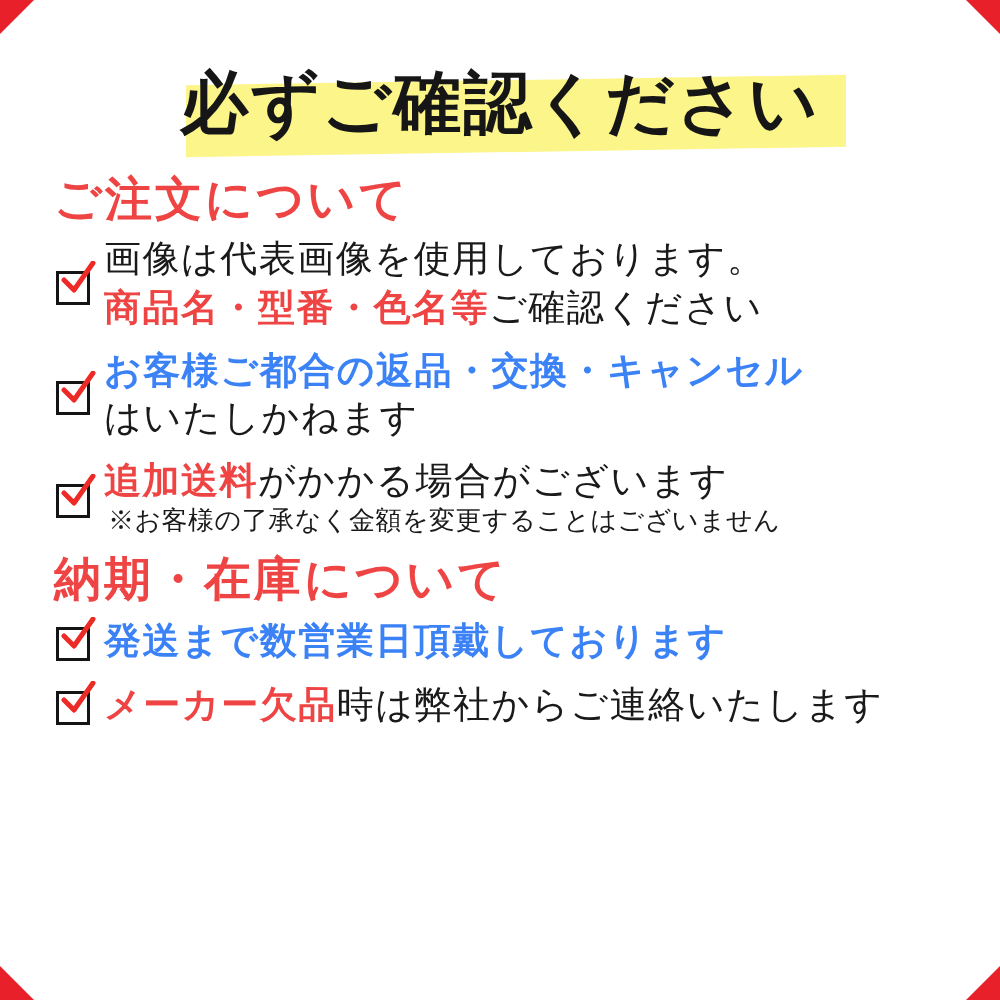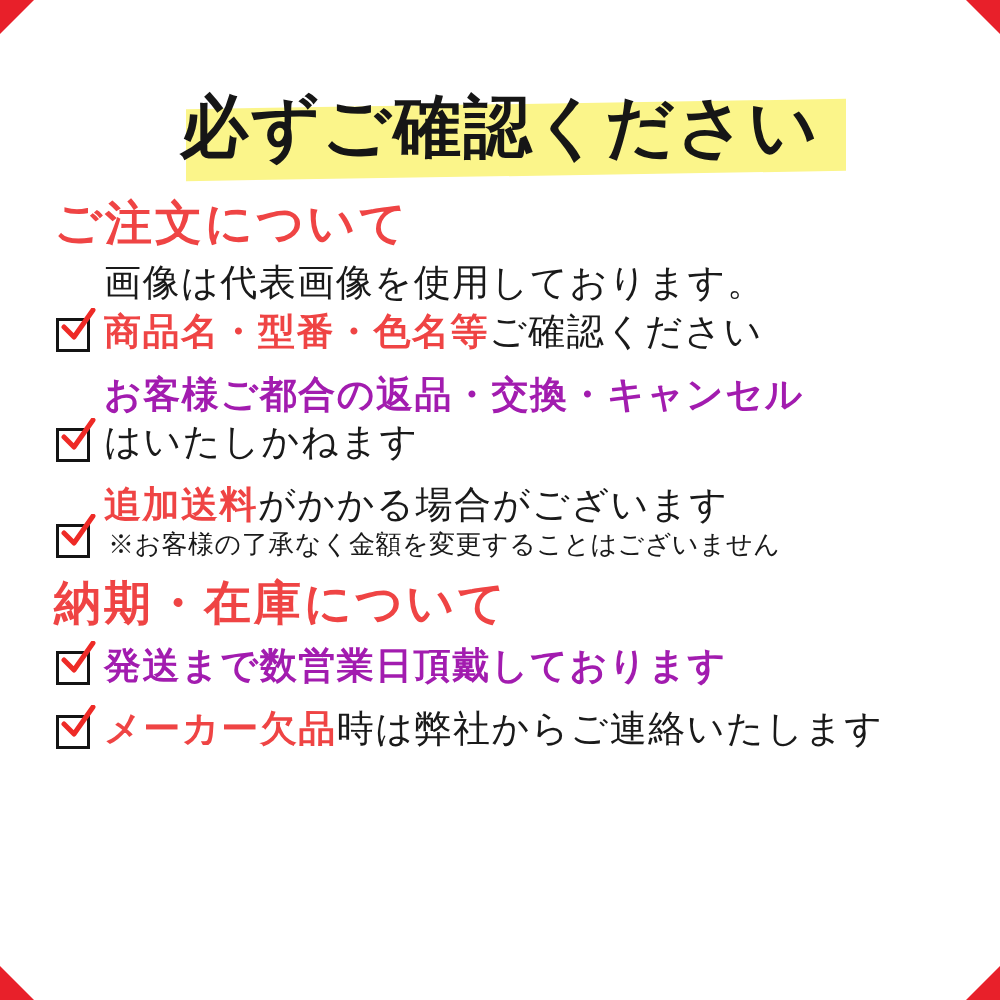--- a/index.html
+++ b/index.html
@@ -39,21 +39,21 @@
   }
   .corner.br {
     bottom: 0; right: 0;
     border-width: 0 0 34px 34px;
     border-color: transparent transparent #e8202a transparent;
   }
 
   .page {
     position: absolute;
     inset: 0;
-    padding: 64px 46px 20px 46px;
+    padding: 40px 46px 20px 46px;
     box-sizing: border-box;
   }
 
   
   .title-wrap {
     position: relative;
     height: 110px;
     margin: 8px 0 10px 0;
   }
   .title-band {
@@ -81,21 +81,21 @@
     font-size: 47px;
     font-weight: bold;
     color: #ef4444;
     letter-spacing: 3px;
     margin: 6px 0 4px 8px;
     font-family: "DejaVu Serif", "Liberation Serif", serif;
   }
 
   .item {
     display: flex;
-    align-items: flex-end;
+    align-items: center;
     margin: 2px 0 10px 8px;
   }
 
   .check {
     flex: 0 0 auto;
     width: 42px;
     height: 42px;
     margin-top: 8px;
     margin-right: 8px;
     position: relative;
@@ -120,21 +120,21 @@
   }
   .line {
     font-size: 37px;
     line-height: 1.30;
     letter-spacing: 1.5px;
     color: #1a1a1a;
     white-space: nowrap;
     font-family: "DejaVu Serif", "Liberation Serif", serif;
   }
   .line.red {
-    color: #a21caf;
+    color: #3b82f6;
     font-weight: bold;
   }
   .line .red {
     color: #ef4444;
     font-weight: bold;
   }
   .line .blk {
     color: #1a1a1a;
     font-weight: normal;
   }

